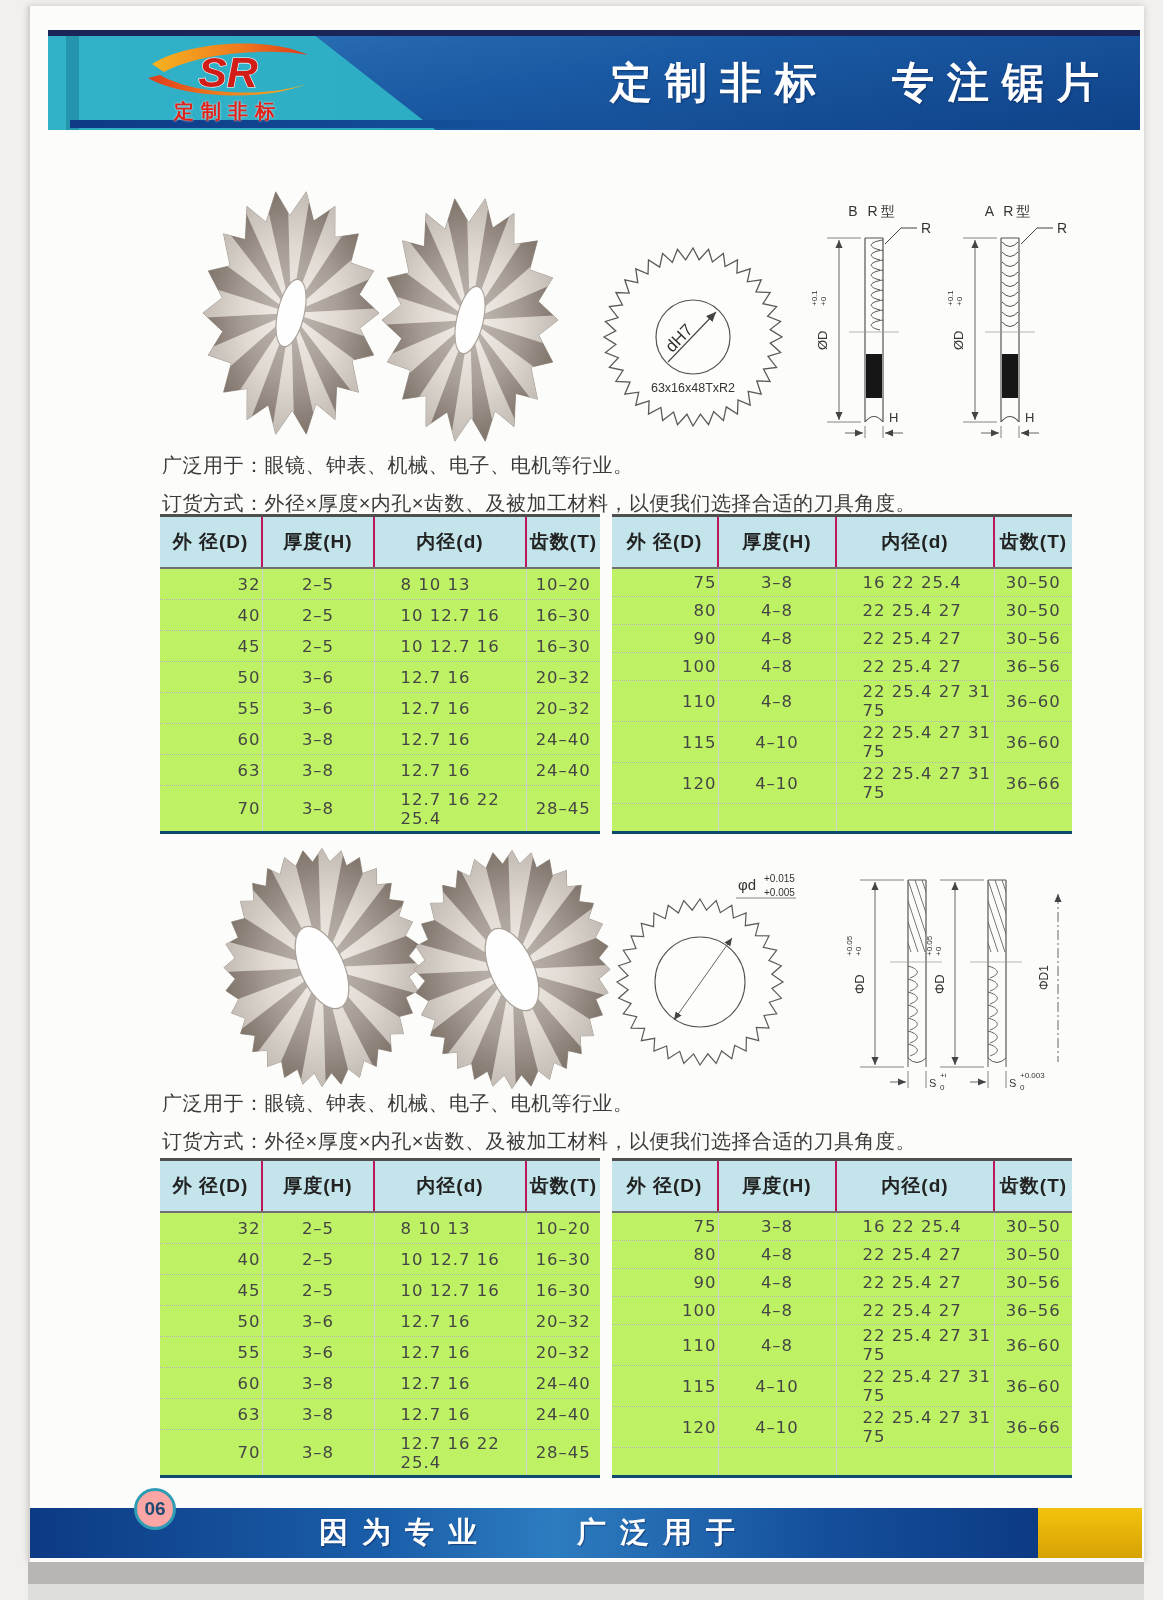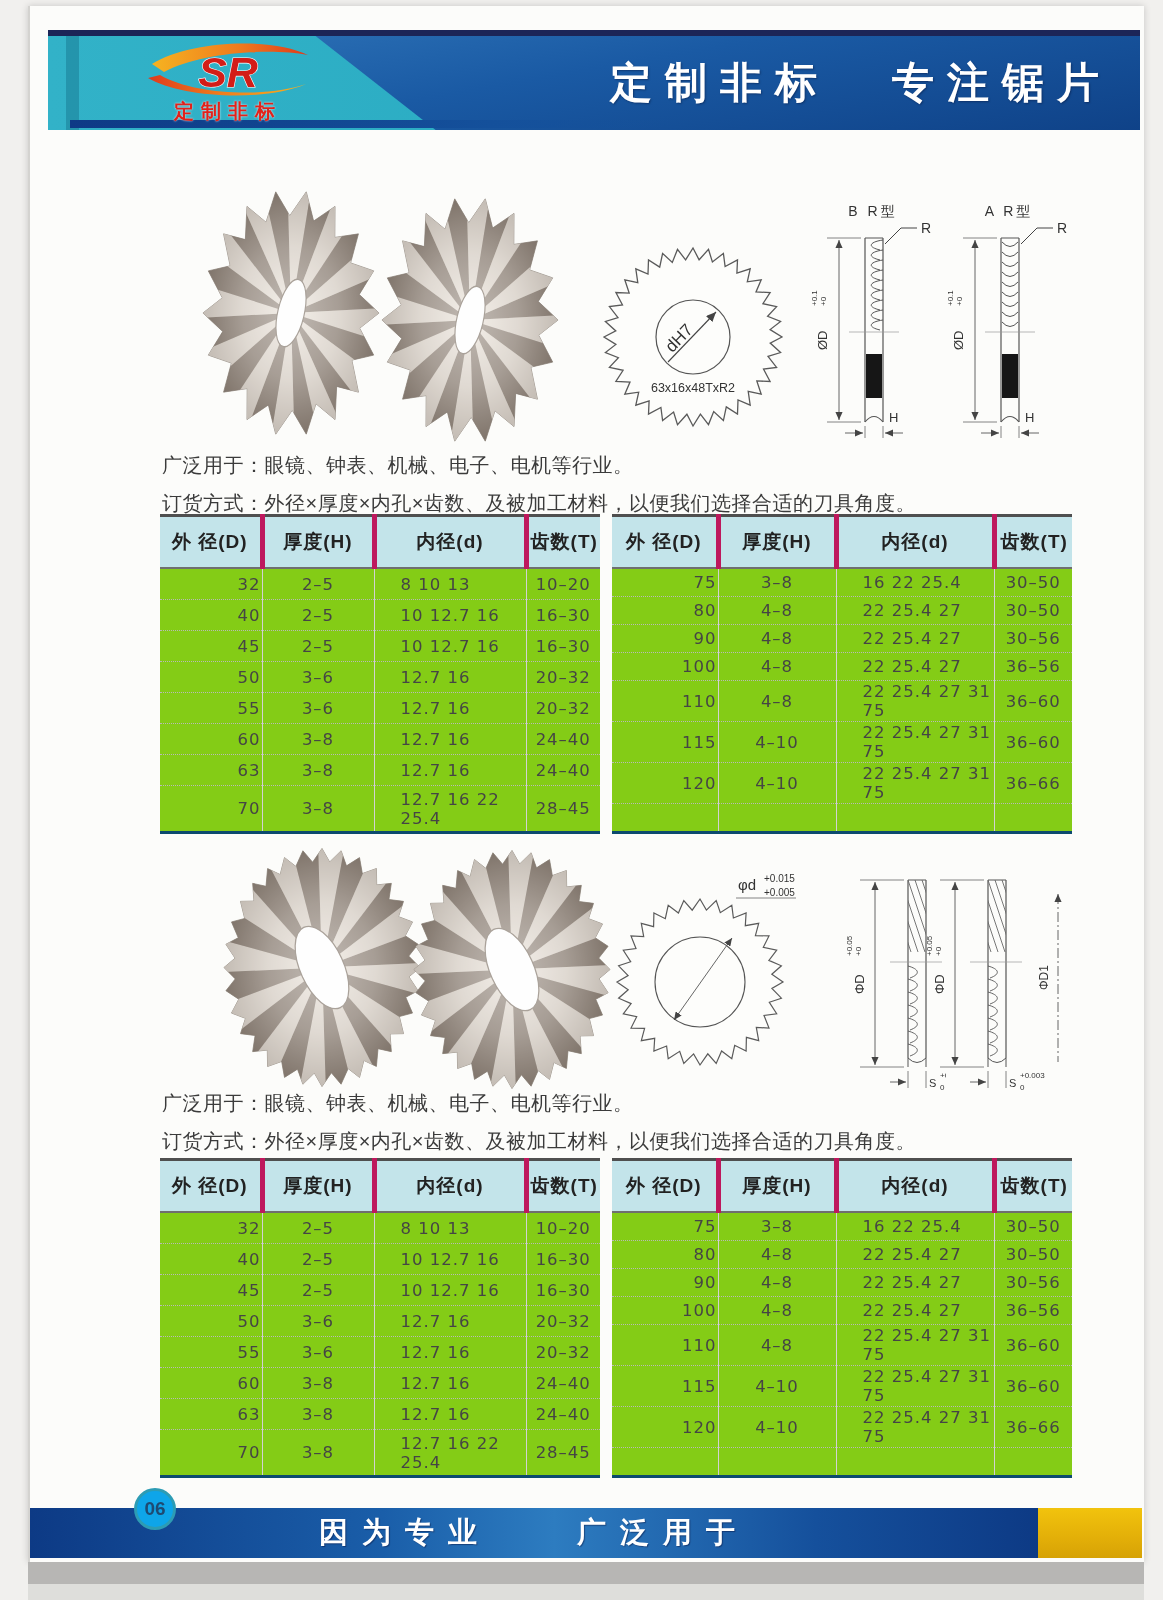--- a/index.html
+++ b/index.html
@@ -47,25 +47,25 @@
 
   
   .art{position:absolute;}
 
   
   .note{position:absolute;width:900px;}
   .note p{margin:0 0 11px 0;font-size:20px;color:#3b3b3b;letter-spacing:.5px;}
 
   
   .tables{position:absolute;display:flex;gap:12px;}
-  table.spec{border-collapse:collapse;table-layout:fixed;background:#84cc16;}
+  table.spec{border-collapse:collapse;table-layout:fixed;background:#bef264;}
   table.spec th{
     background:#c3e4ea;color:#222;font-size:19px;font-weight:bold;height:48px;
     border-top:3px solid #4f4f4f;border-bottom:2px solid #6f6f6f;
-    border-left:5px solid #be185d;letter-spacing:1px;
+    border-left:2px solid #be185d;letter-spacing:1px;
   }
   table.spec th:first-child{border-left:none;}
   table.spec td{
     height:25px;font-size:16.5px;color:#454545;text-align:center;
     border-bottom:1px dotted #b9b9b9;border-left:1px solid #d2d2d2;
     letter-spacing:1px;font-family:"DejaVu Sans",sans-serif;
   }
   table.spec td:first-child{border-left:none;text-align:right;}
   table.spec td:nth-child(3){text-align:left;padding-left:26px;}
   table.spec tbody tr:last-child td{border-bottom:3px solid #0c4a6e;}
@@ -80,21 +80,21 @@
     color:#fff;font-size:29px;font-weight:bold;
     font-family:"DejaVu Serif","Liberation Serif",serif;letter-spacing:14px;
     text-shadow:1px 1px 1px rgba(0,0,40,.4);
   }
   .footer-gold{
     position:absolute;left:1038px;top:1508px;width:104px;height:50px;
     background:linear-gradient(180deg,#f2c30d 0%,#e3af08 60%,#d6a206 100%);
   }
   .page-circle{
     position:absolute;left:134px;top:1488px;width:36px;height:36px;border-radius:50%;
-    background:#0ea5e9;border:3px solid #2d9cb4;display:flex;align-items:center;justify-content:center;
+    background:#fca5a5;border:3px solid #2d9cb4;display:flex;align-items:center;justify-content:center;
     font-size:19px;color:#1e4a72;font-weight:bold;z-index:6;
   }
   .footer-shadow{position:absolute;left:28px;top:1562px;width:1116px;height:22px;background:#b7b6b4;}
   .footer-shadow2{position:absolute;left:28px;top:1584px;width:1116px;height:16px;background:#dededb;}
 
   svg text{font-family:"Liberation Sans","DejaVu Sans",sans-serif;}
 </style>
 </head>
 <body>
 

